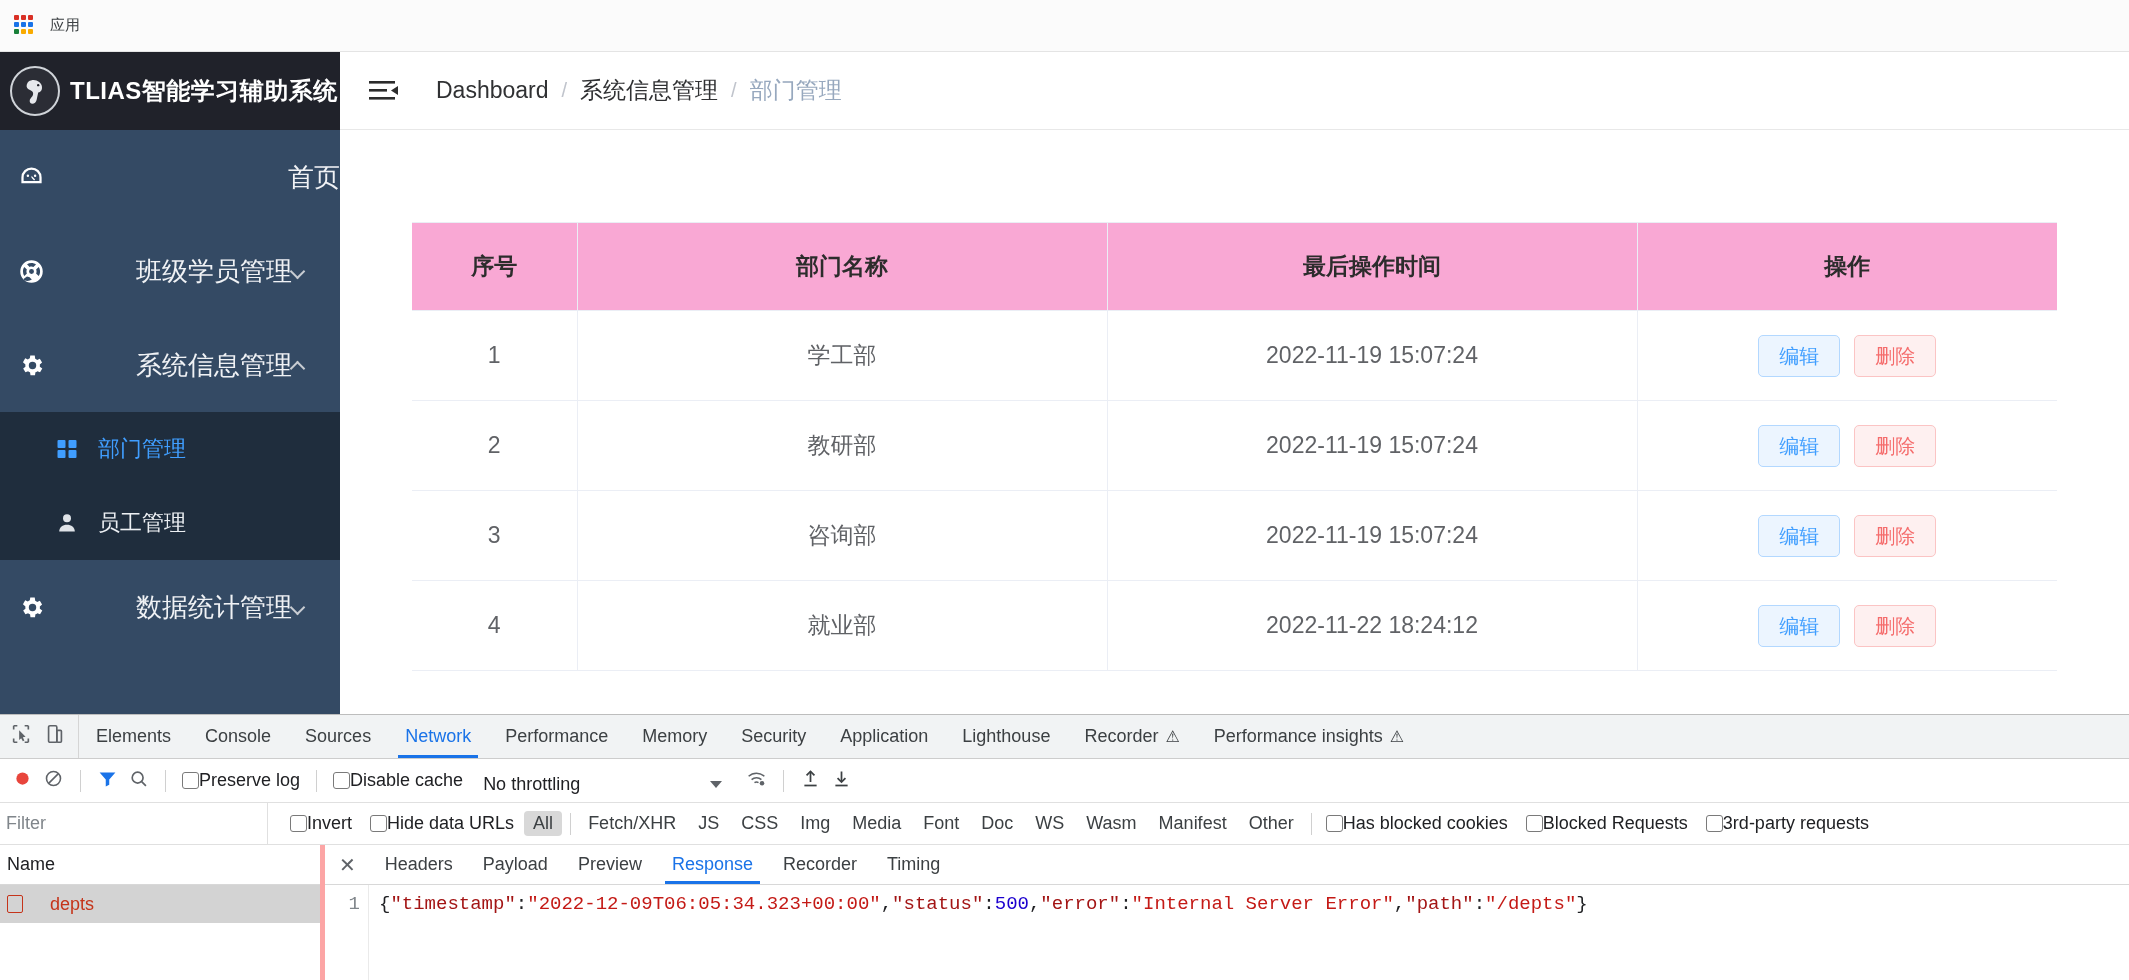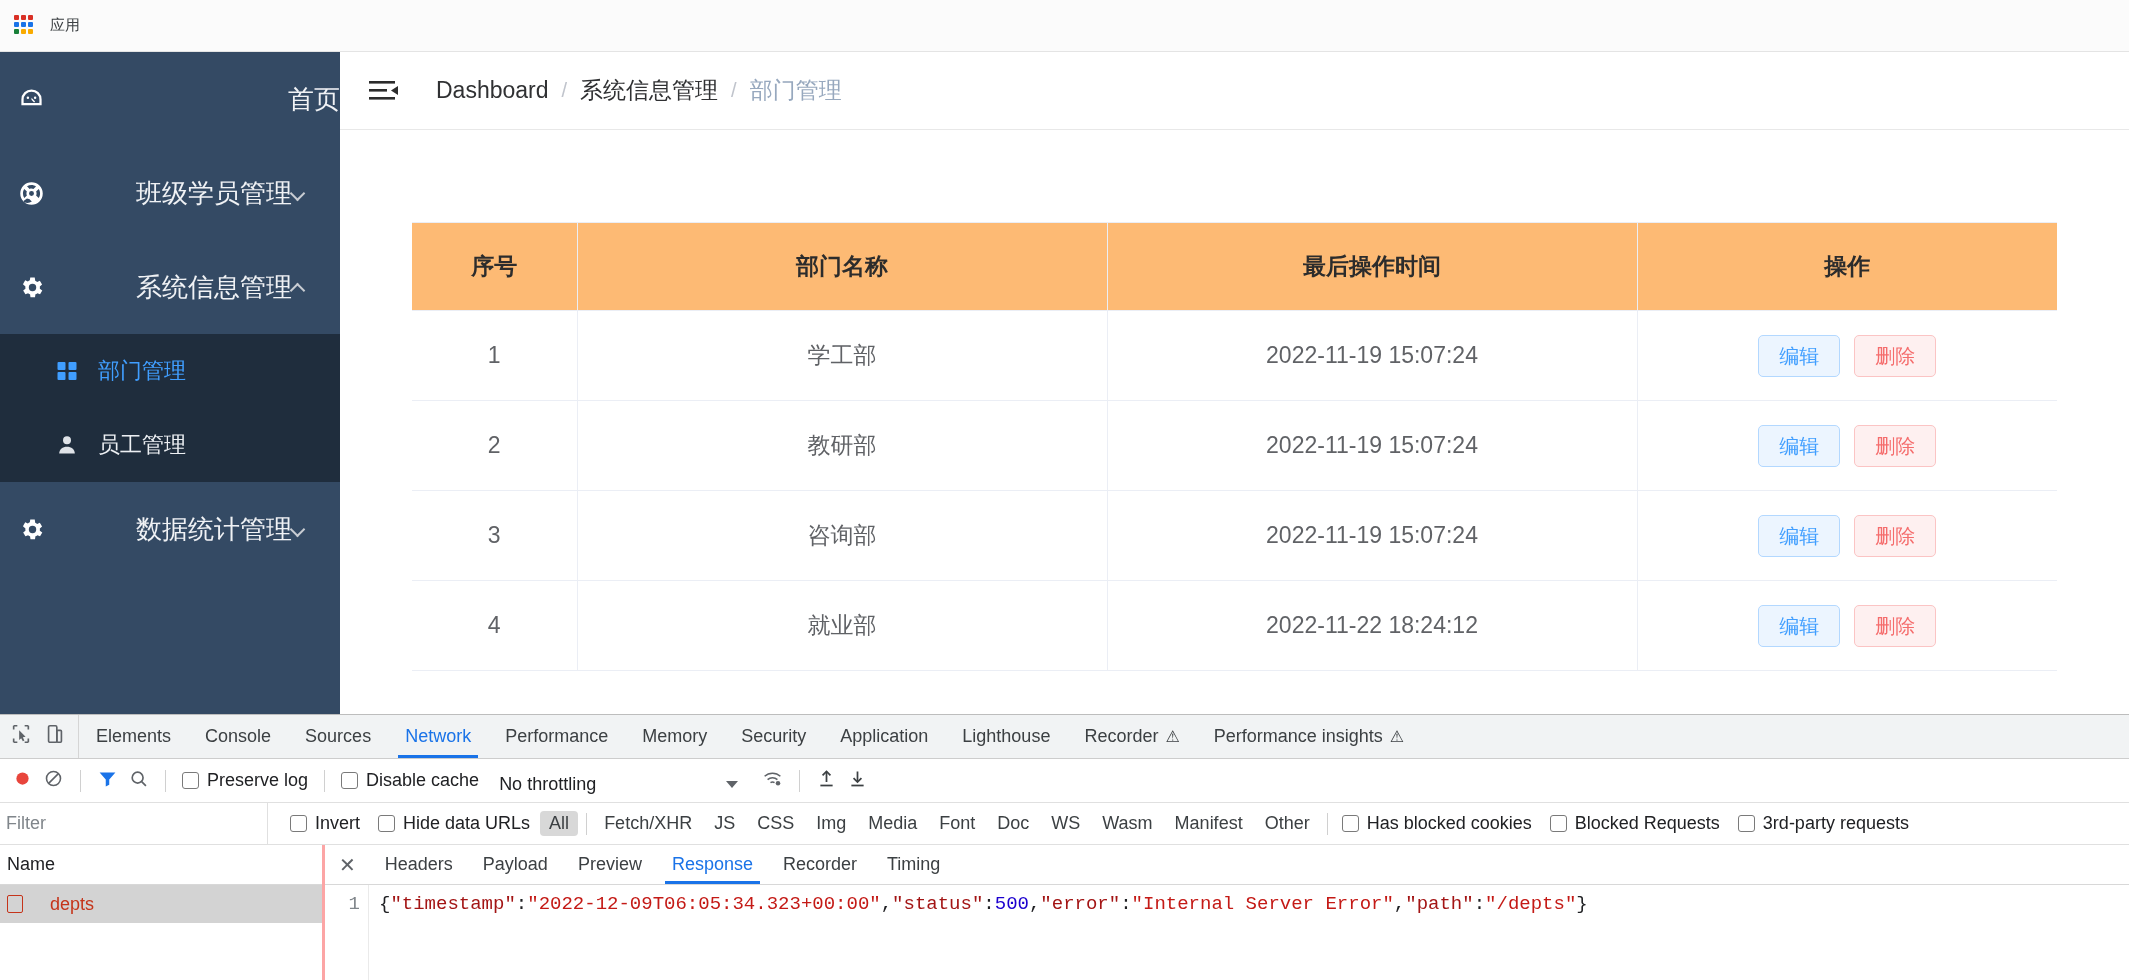--- a/index.html
+++ b/index.html
@@ -127,21 +127,21 @@
 
   .content-wrap { flex: 1; padding: 0 0 0 0; overflow: hidden; background:#fff;}
 
   .table-area { margin: 92px 72px 0 72px; }
   table.dept-table {
     width: 100%; border-collapse: collapse;
     table-layout: fixed;
     font-size: 23px; color: #606266;
   }
   table.dept-table thead th {
-    background: #fdba74;
+    background: #f9a8d4;
     border-bottom: 1px solid #ebeef5;
     border-top: 1px solid #ebeef5;
     font-weight: bold;
     color: #2c2c2c;
     height: 88px;
     text-align: center;
     border-right: 1px solid #ebeef5;
   }
   table.dept-table thead th:last-child { border-right: none; }
   table.dept-table tbody td {
@@ -205,21 +205,21 @@
 
   .dt-netbar {
     height: 44px; flex: 0 0 44px;
     display: flex; align-items: center;
     padding: 0 12px; gap: 10px;
     background: #fff; border-bottom: 1px solid #e0e0e0;
   }
   .dt-netbar svg { width: 21px; height: 21px; }
   .vsep { width: 1px; height: 22px; background: #d0d0d0; margin: 0 6px; }
   .cbox {
-    display: inline-flex; align-items: center; gap: 8px; cursor: pointer;
+    display: inline-flex; align-items: center; cursor: pointer;
     white-space: nowrap;
   }
   .cbox .box {
     width: 17px; height: 17px; border: 1.6px solid #7a7a7a;
     border-radius: 3px; background: #fff; flex: 0 0 17px;
   }
   .throttle-sel { display: flex; align-items: center; gap: 10px; cursor: pointer; }
   .caret-dn {
     width: 0; height: 0; border-left: 6px solid transparent;
     border-right: 6px solid transparent; border-top: 7px solid #5f6368;
@@ -238,21 +238,21 @@
   }
   .ftype {
     padding: 2px 9px; margin: 0 2px; cursor: pointer; border-radius: 4px;
     color: #3c4043; white-space: nowrap;
   }
   .ftype.sel { background: #d8d8d8; }
 
   .dt-body { flex: 1; display: flex; min-height: 0; }
   .req-list {
     width: 325px; flex: 0 0 325px;
-    border-right: 3px solid #fca5a5;
+    border-right: 5px solid #fca5a5;
     display: flex; flex-direction: column;
     background: #fff;
   }
   .req-head {
     height: 40px; flex: 0 0 40px;
     display: flex; align-items: center; padding-left: 7px;
     border-bottom: 1px solid #d8d8d8; background: #fff; color: #202124;
   }
   .req-row {
     height: 38px; display: flex; align-items: center;
@@ -311,20 +311,29 @@
       <i style="background: rgb(24, 128, 56);"></i>
       <i style="background: rgb(249, 171, 0);"></i>
       <i style="background: rgb(249, 171, 0);"></i>
     </div>
   <span class="apps-label">应用</span>
 </div>
 
 <div class="app-area">
 
   <div class="sidebar">
+    <div class="brand">
+      <div class="brand-logo">
+        <svg viewBox="0 0 64 64" xmlns="http://www.w3.org/2000/svg">
+          <path d="M20 14c6-4 14-4 20 1 4 3 6 8 5 13-1 4-4 6-7 7l-3 14c-1 4-4 7-8 7-3 0-5-2-5-5 0-4 3-6 5-9 2-3 2-7 0-9-3-3-8-3-10-7-2-4 0-9 3-12z" fill="#e6e8ec"></path>
+          <circle cx="38" cy="21" r="2.2" fill="#20222a"></circle>
+        </svg>
+      </div>
+      <div class="brand-title">TLIAS智能学习辅助系统</div>
+    </div>
 
     <div class="menu">
 
       <div class="menu-item">
         <span class="mi-icon">
           <svg viewBox="0 0 24 24">
               <path d="M12 3a9 9 0 00-9 9v5h18v-5a9 9 0 00-9-9zm0 2a7 7 0 017 7v3H5v-3a7 7 0 017-7zm-3.2 4.3a1.1 1.1 0 100 2.2 1.1 1.1 0 000-2.2zm6.4 0a1.1 1.1 0 100 2.2 1.1 1.1 0 000-2.2zM12 10.5l3.2 3.3-.9.9L12 12.3z"></path>
             </svg>
         </span>
         <span class="mi-label">首页</span>

